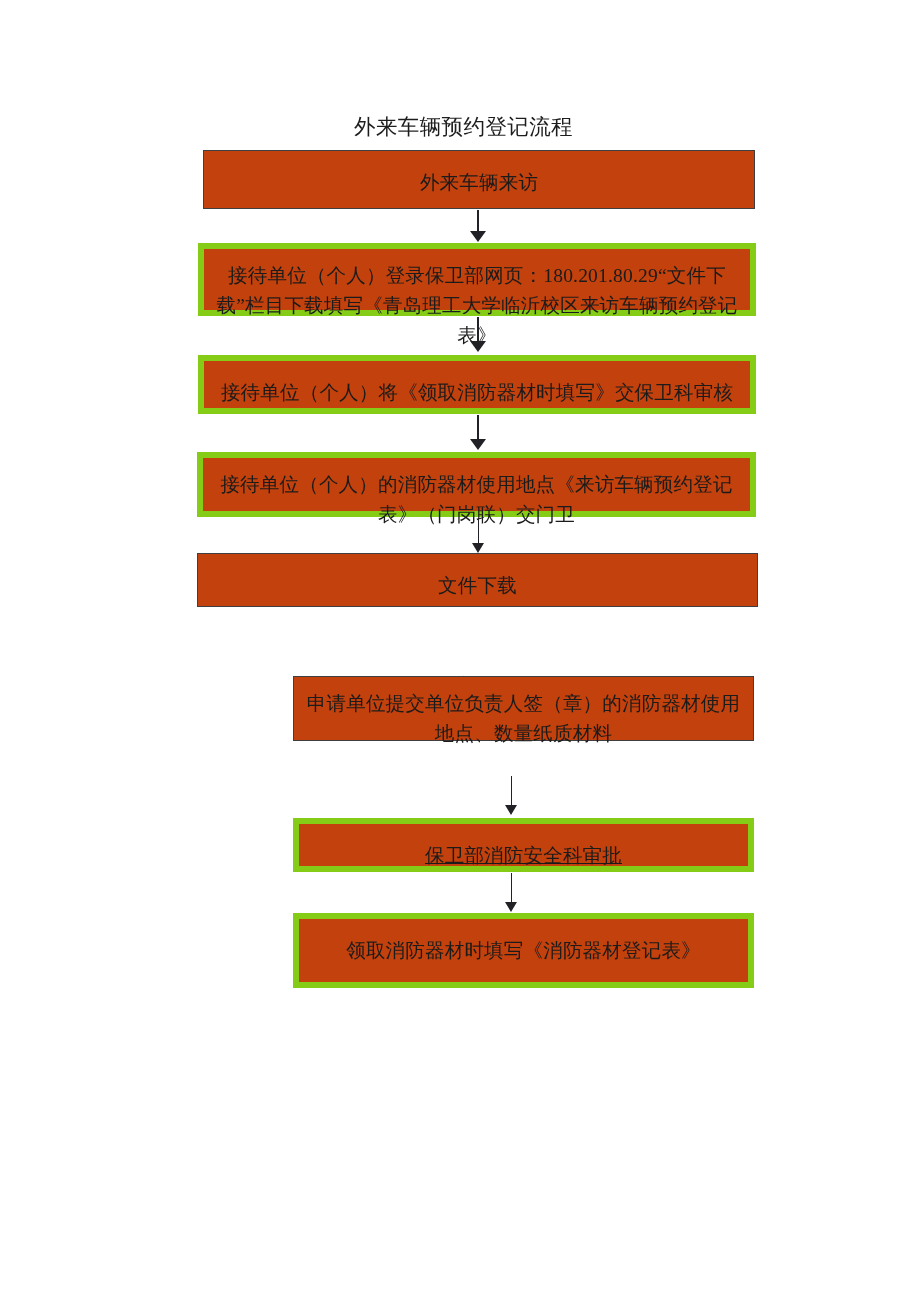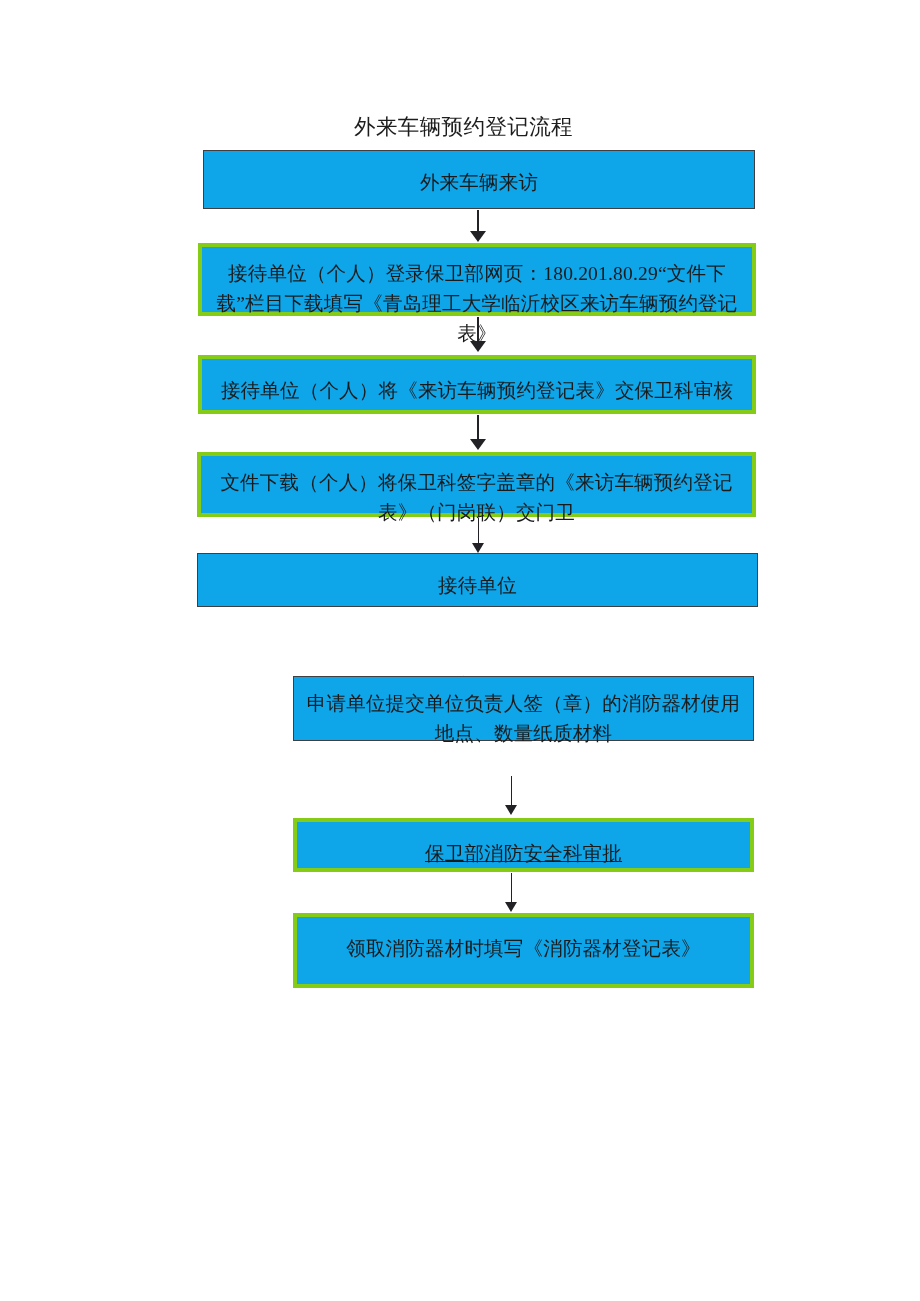--- a/index.html
+++ b/index.html
@@ -40,39 +40,39 @@
     white-space: nowrap;
     font-family: "Liberation Serif", "DejaVu Serif", serif;
   }
   #flow-visitor-vehicle .flow-title { left: 354px; top: 115px; }
   #flow-fire-equipment  .flow-title { left: 320px; top: 675px; }
 
   
   .node {
     position: absolute;
     box-sizing: border-box;
-    background: #0ea5e9;
+    background: #c2410c;
     display: flex;
     align-items: flex-start;
     justify-content: flex-end;
   }
   .node-text {
     display: block;
     width: 100%;
     text-align: center;
     font-size: 19.5px;
     line-height: 30px;
     letter-spacing: 0.2px;
     color: #1b1b1b;
     padding: 0 10px;
     box-sizing: border-box;
     font-family: "Liberation Serif", "DejaVu Serif", serif;
   }
   .node.strong { border: 1.6px solid #3f3f42; }
-  .node.light  { border: 4px solid #84cc16; }
+  .node.light  { border: 6px solid #84cc16; }
 
   .node.pad-top-a .node-text { padding-top: 17px; }
   .node.pad-top-b .node-text { padding-top: 12px; }
 
   
   .arrow {
     position: absolute;
     width: 24px;
   }
   .arrow .shaft {
@@ -120,39 +120,39 @@
     <div class="node light pad-top-b" style="left:198px; top:243px; width:558px; height:73px;">
       <span class="node-text">接待单位（个人）登录保卫部网页：180.201.80.29“文件下载”栏目下载填写《青岛理工大学临沂校区来访车辆预约登记表》</span>
     </div>
 
     <div class="arrow" style="left:466px; top:317px; height:36px;">
       <div class="shaft" style="height:25px;"></div>
       <div class="head" style="top:24px;"></div>
     </div>
 
     <div class="node light pad-top-a" style="left:198px; top:355px; width:558px; height:59px;">
-      <span class="node-text">接待单位（个人）将《来访车辆预约登记表》交保卫科审核</span>
+      <span class="node-text">接待单位（个人）将《领取消防器材时填写》交保卫科审核</span>
     </div>
 
     <div class="arrow" style="left:466px; top:415px; height:36px;">
       <div class="shaft" style="height:25px;"></div>
       <div class="head" style="top:24px;"></div>
     </div>
 
     <div class="node light pad-top-b" style="left:197px; top:452px; width:559px; height:65px;">
-      <span class="node-text">文件下载（个人）将保卫科签字盖章的《来访车辆预约登记表》（门岗联）交门卫</span>
+      <span class="node-text">接待单位（个人）的消防器材使用地点《来访车辆预约登记表》（门岗联）交门卫</span>
     </div>
 
     <div class="arrow slim" style="left:466px; top:518px; height:36px;">
       <div class="shaft" style="height:26px;"></div>
       <div class="head" style="top:25px;"></div>
     </div>
 
     <div class="node strong pad-top-a" style="left:197px; top:553px; width:561px; height:54px;">
-      <span class="node-text">接待单位</span>
+      <span class="node-text">文件下载</span>
     </div>
 
   </section>
 
   <section class="flow" id="flow-fire-equipment">
 
     <div class="flow-title">消防器材申请流程</div>
 
     <div class="node strong pad-top-b" style="left:293px; top:676px; width:461px; height:65px;">
       <span class="node-text">申请单位提交单位负责人签（章）的消防器材使用地点、数量纸质材料</span>

